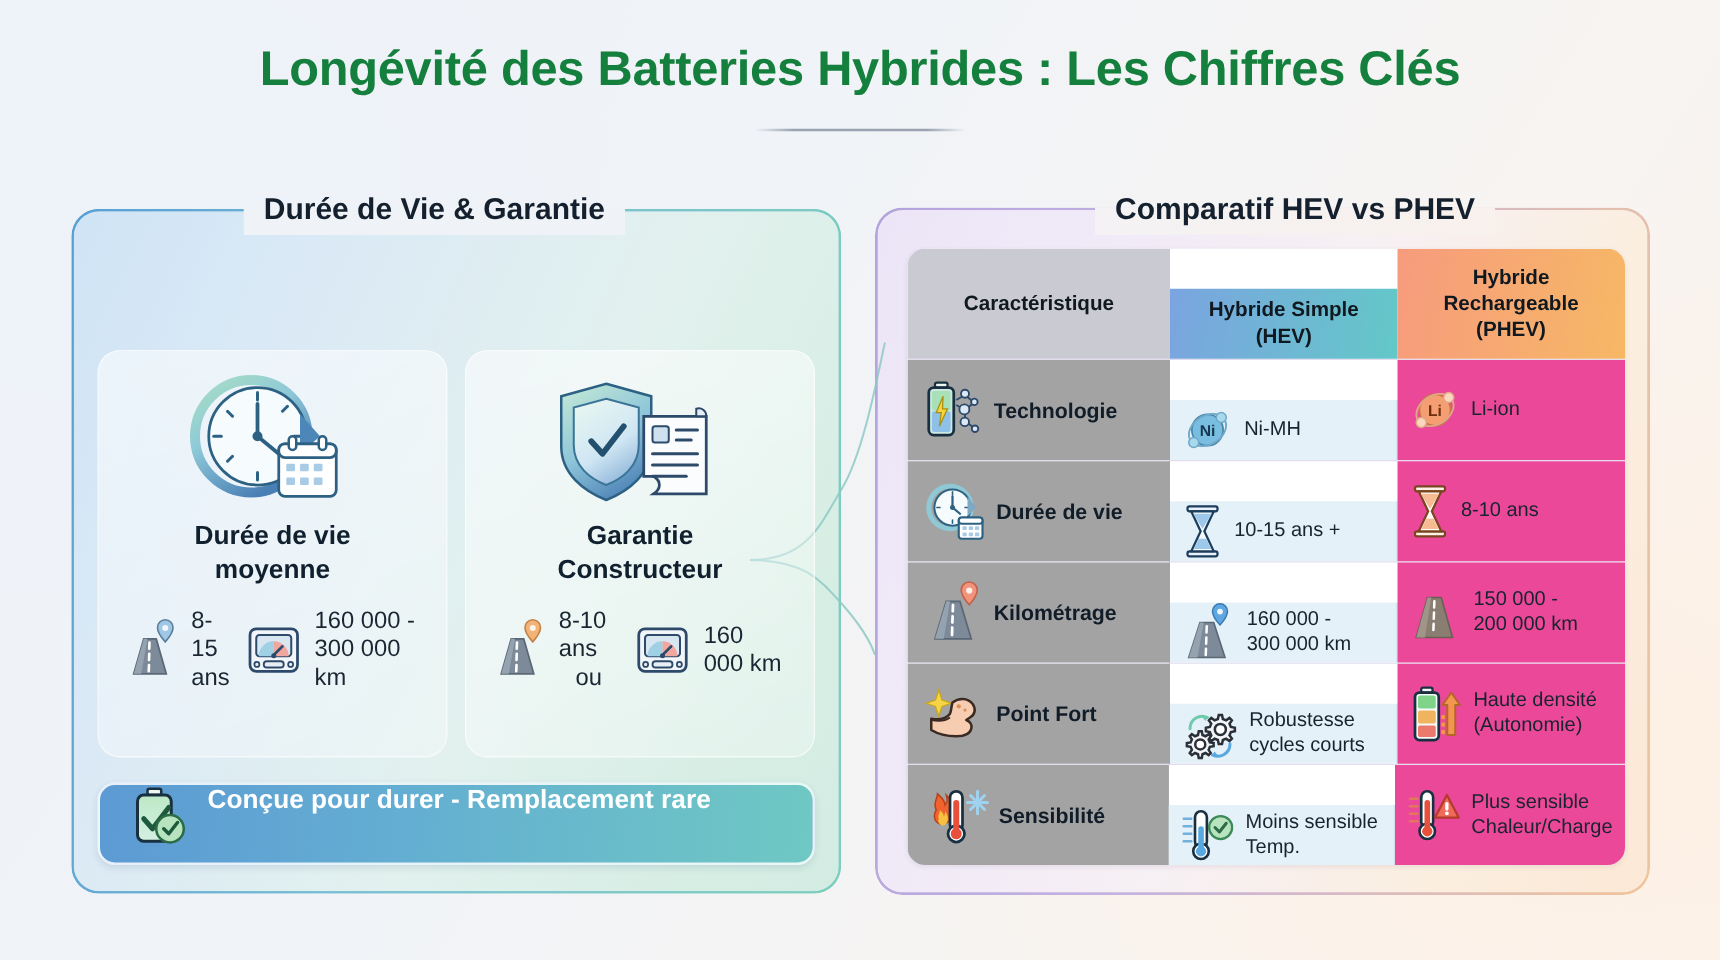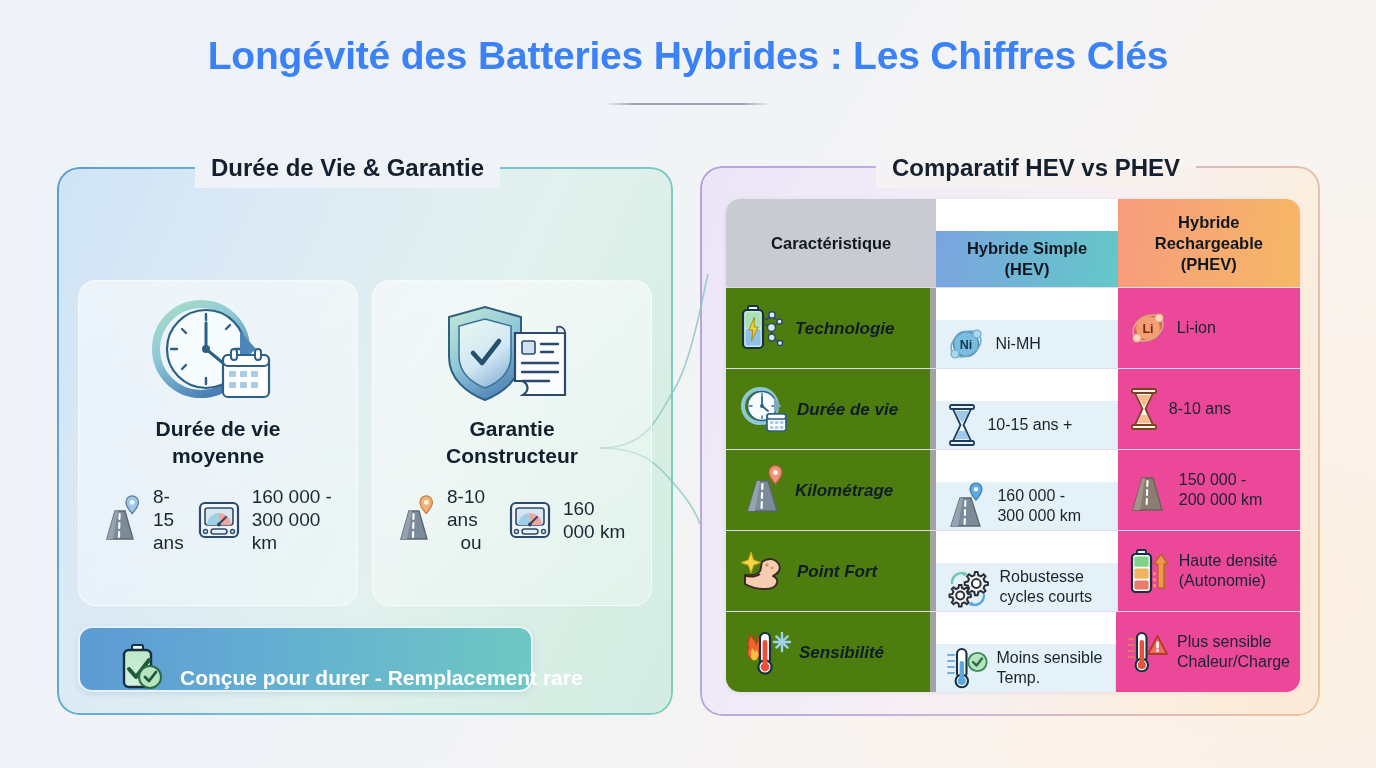--- a/index.html
+++ b/index.html
@@ -21,21 +21,21 @@
 
   
   .page-title {
     position: absolute;
     top: 34px;
     left: 0;
     width: 1376px;
     text-align: center;
     font-size: 39px;
     font-weight: bold;
-    color: #3b82f6;
+    color: #15803d;
     letter-spacing: -0.2px;
     white-space: nowrap;
   }
   .title-rule {
     position: absolute;
     top: 103px;
     left: 604px;
     width: 168px;
     height: 2px;
     background: linear-gradient(90deg, rgba(150,160,175,0) 0%, #9aa3b2 18%, #9aa3b2 82%, rgba(150,160,175,0) 100%);
@@ -184,29 +184,29 @@
     color: #1a2733;
   }
   .stat-line .linetext { line-height: 23px; }
   .stat-line .linetext .sub { display: block; text-align: center; }
 
   
   .banner {
     position: absolute;
     left: 78px;
     top: 626px;
-    width: 455px;
+    width: 574px;
     height: 66px;
     border-radius: 14px;
     background: linear-gradient(95deg, #5d9ad4 0%, #63aed2 42%, #6fc8c3 100%);
     border: 2px solid rgba(255,255,255,0.85);
     display: flex;
-    align-items: flex-end;
+    align-items: flex-start;
     gap: 16px;
-    padding-left: 36px;
+    padding-left: 22px;
     z-index: 3;
     box-shadow: 0 2px 6px rgba(40,80,120,0.13);
   }
   .banner-text {
     font-size: 21px;
     font-weight: bold;
     color: #ffffff;
     white-space: nowrap;
   }
 
@@ -253,21 +253,21 @@
   }
   .head .htxt {
     font-size: 16.5px;
     font-weight: bold;
     color: #101820;
     text-align: center;
     line-height: 21px;
   }
 
   
-  .body .c0 { background: #4d7c0f; border-right: 6px solid #a3a3a3; font-style: italic; }
+  .body .c0 { background: #a3a3a3; border-right: 1px solid #a3a3a3; }
   .body .c1 { background: #e5f1f8; border-right: 1px solid #cfe3ef; }
   .body .c2 { background: #ec4899; }
   .body { border-top: 1px solid #e2dcee; }
 
   .cell-inner {
     display: flex;
     align-items: center;
     gap: 9px;
     width: 100%;
   }

